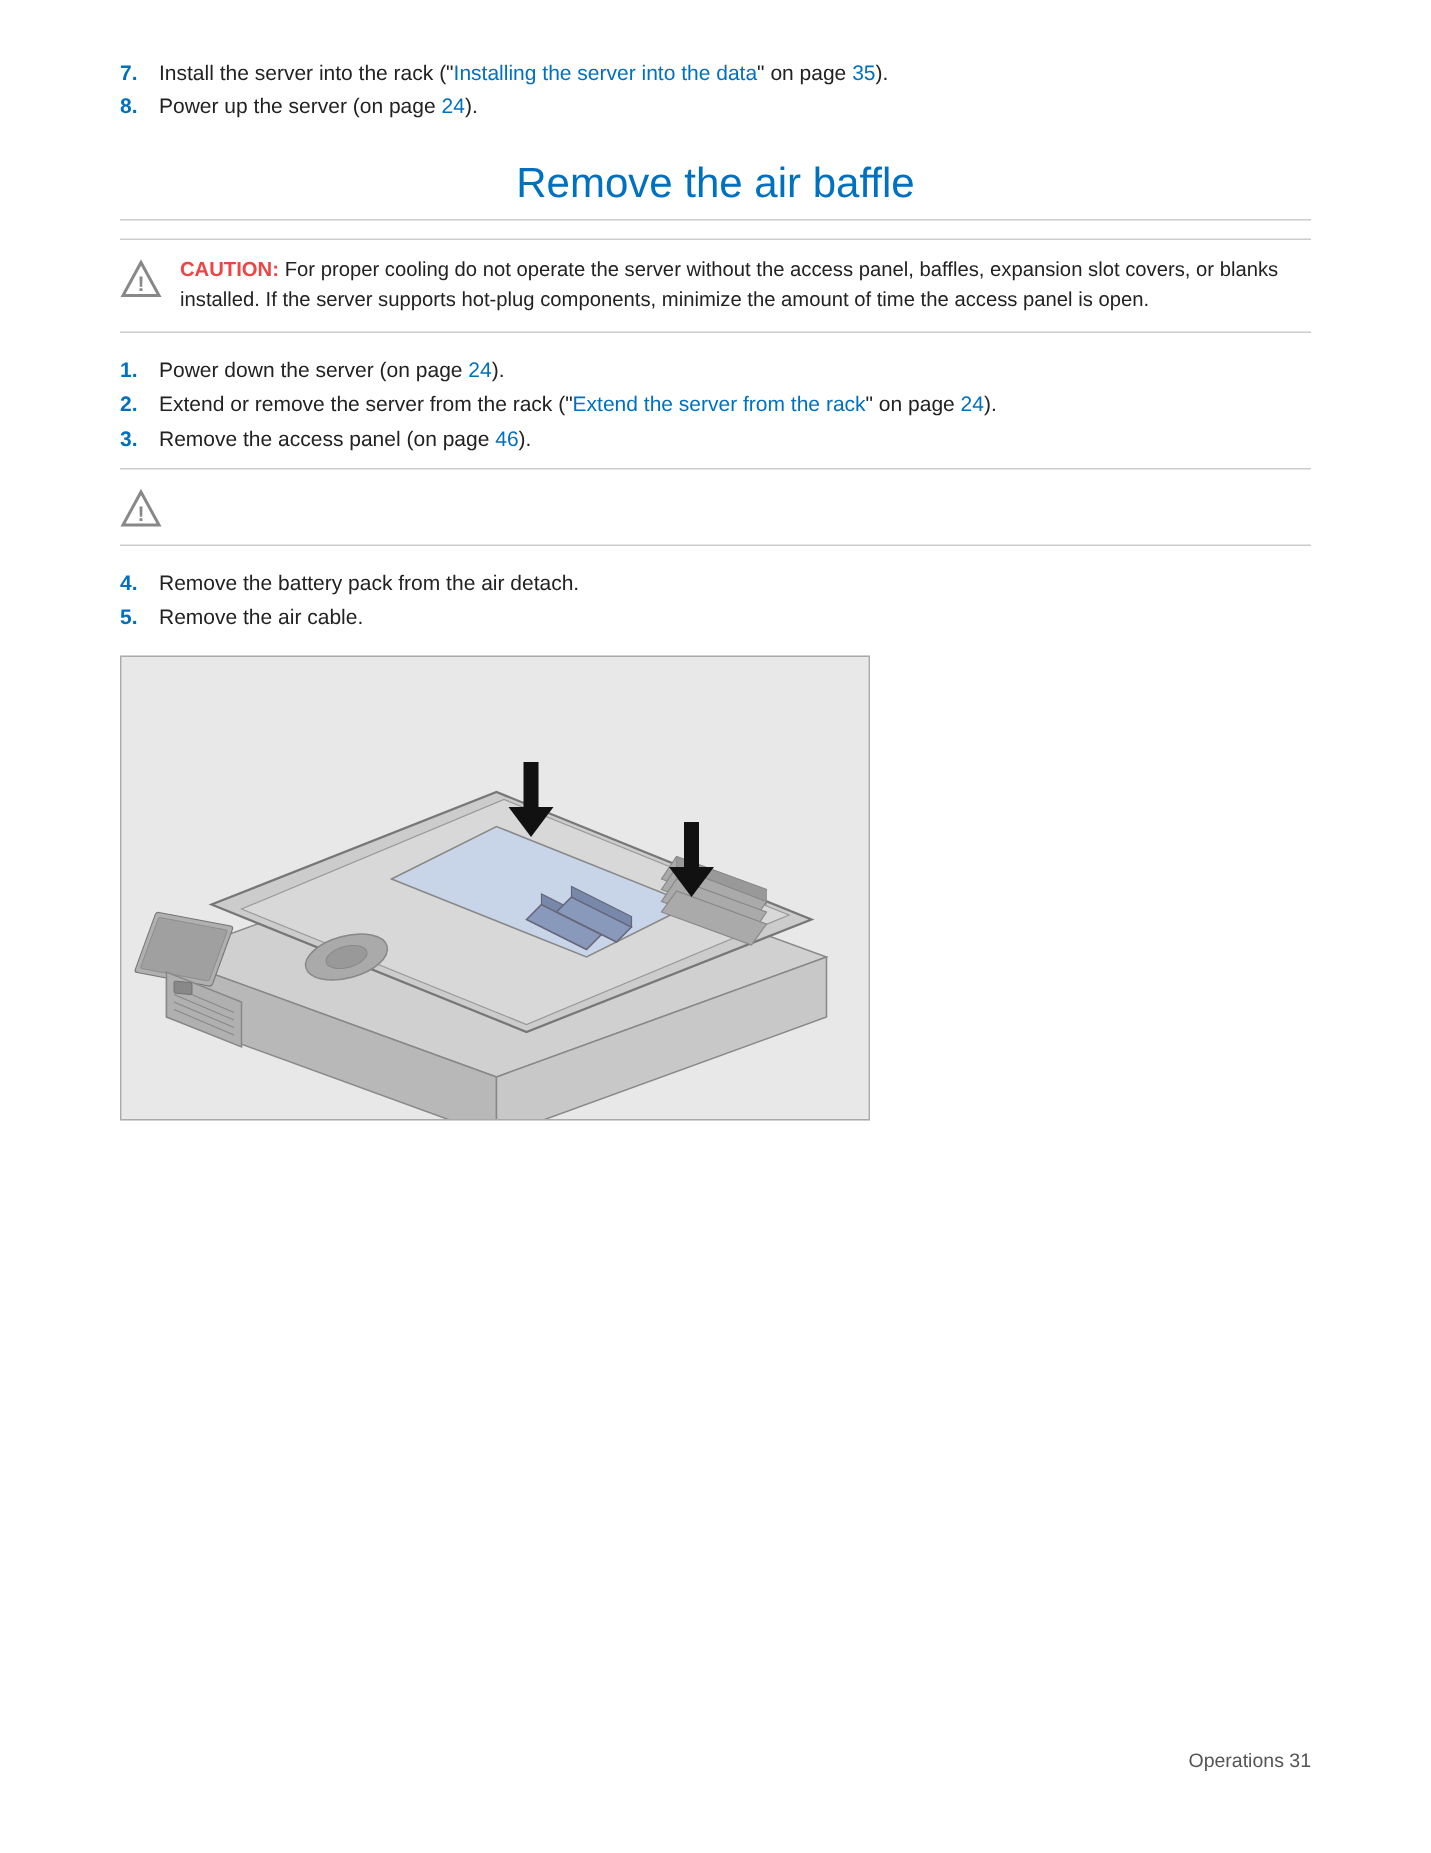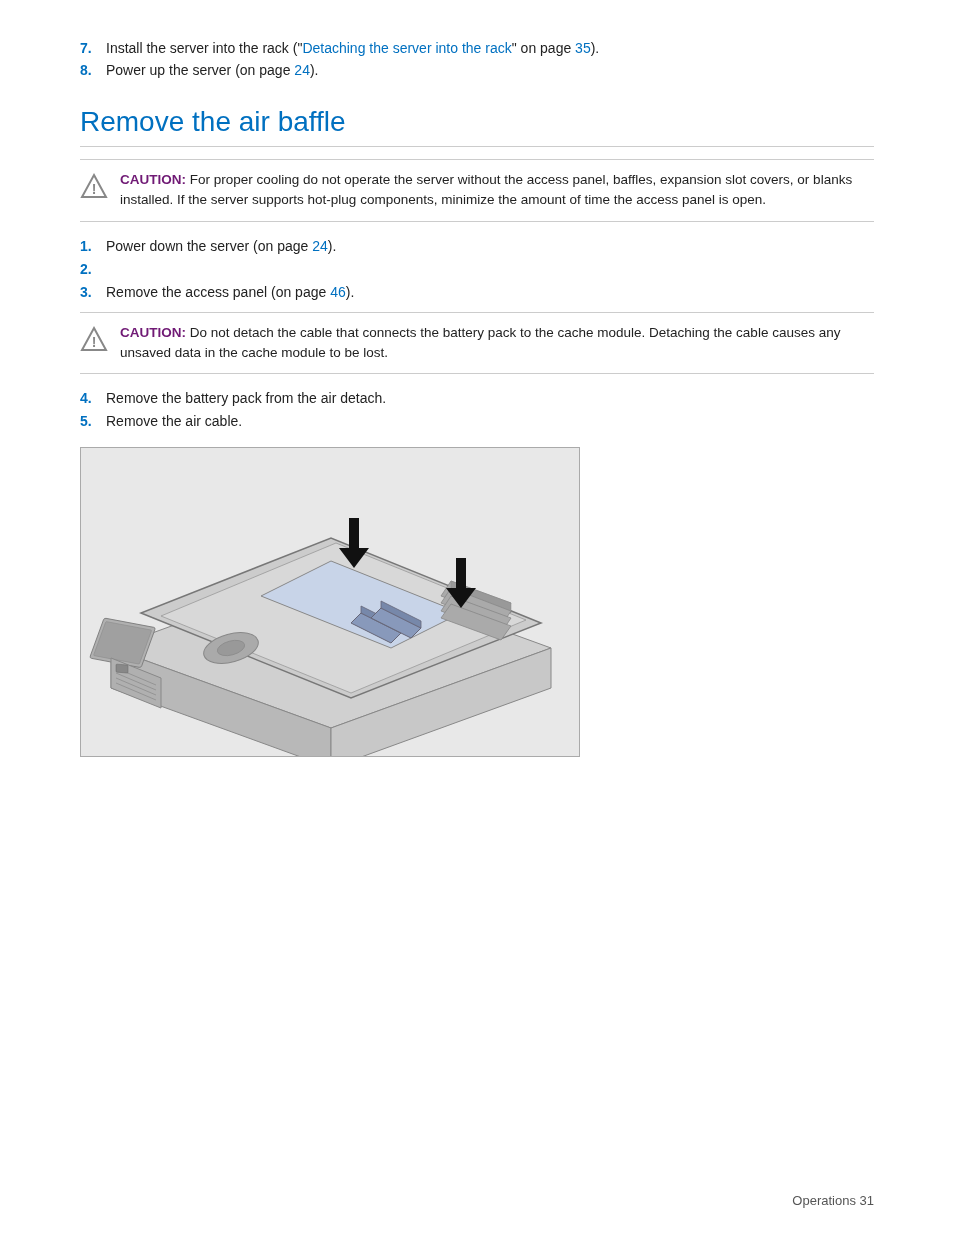--- a/index.html
+++ b/index.html
@@ -32,20 +32,21 @@
       text-decoration: none;
     }
 
     .section-title {
       font-size: 28px;
       color: #0070c0;
       font-weight: normal;
       margin-bottom: 6px;
       border-bottom: 1px solid #cccccc;
       padding-bottom: 8px;
+      text-align: center;
     }
 
     .caution-box {
       display: flex;
       align-items: flex-start;
       gap: 12px;
       border-top: 1px solid #cccccc;
       border-bottom: 1px solid #cccccc;
       padding: 10px 0;
       margin: 12px 0 16px 0;
@@ -56,21 +57,21 @@
       height: 28px;
       flex-shrink: 0;
       margin-top: 2px;
     }
 
     .caution-text {
       font-size: 13.5px;
       line-height: 1.5;
     }
     .caution-text strong {
-      color: #701a75;
+      color: #ef4444;
     }
 
     .steps-list {
       list-style: none;
       margin-bottom: 12px;
     }
     .steps-list li {
       display: flex;
       gap: 8px;
       margin-bottom: 7px;
@@ -93,34 +94,34 @@
       background: #f0f0f0;
     }
 
     .diagram-svg {
       width: 498px;
       height: 308px;
     }
 
     .footer {
       position: absolute;
-      bottom: 27px;
+      bottom: 54px;
       right: 80px;
       color: #555;
       font-size: 13px;
     }
   </style>
 </head>
 <body>
 
 <ul class="intro-list">
   <li>
     <span class="num">7.</span>
     <span>
-      Install the server into the rack ("<a href="#">Detaching the server into the rack</a>" on page <a href="#">35</a>).
+      Install the server into the rack ("<a href="#">Installing the server into the data</a>" on page <a href="#">35</a>).
     </span>
   </li>
   <li>
     <span class="num">8.</span>
     <span>
       Power up the server (on page <a href="#">24</a>).
     </span>
   </li>
 </ul>
 
@@ -139,38 +140,37 @@
 
 <ul class="steps-list">
   <li>
     <span class="num">1.</span>
     <span>
       Power down the server (on page <a href="#">24</a>).
     </span>
   </li>
   <li>
     <span class="num">2.</span>
+    <span>
+      Extend or remove the server from the rack ("<a href="#">Extend the server from the rack</a>" on page <a href="#">24</a>).
+    </span>
   </li>
   <li>
     <span class="num">3.</span>
     <span>
       Remove the access panel (on page <a href="#">46</a>).
     </span>
   </li>
 </ul>
 
 <div class="caution-box">
   <svg class="caution-icon" viewBox="0 0 28 28" xmlns="http://www.w3.org/2000/svg">
     <polygon points="14,3 26,25 2,25" fill="none" stroke="#888" stroke-width="2"></polygon>
     <text x="14" y="22" text-anchor="middle" font-size="14" fill="#888" font-weight="bold">!</text>
   </svg>
-  <div class="caution-text">
-    <strong>CAUTION:</strong>
-    <span>  <span>Do not detach the cable that connects the battery pack to the cache module. Detaching the cable causes any unsaved data in the cache module to be lost.</span></span>
-  </div>
 </div>
 
 <ul class="steps-list">
   <li>
     <span class="num">4.</span>
     <span>Remove the battery pack from the air detach.</span>
   </li>
   <li>
     <span class="num">5.</span>
     <span>Remove the air cable.</span>

